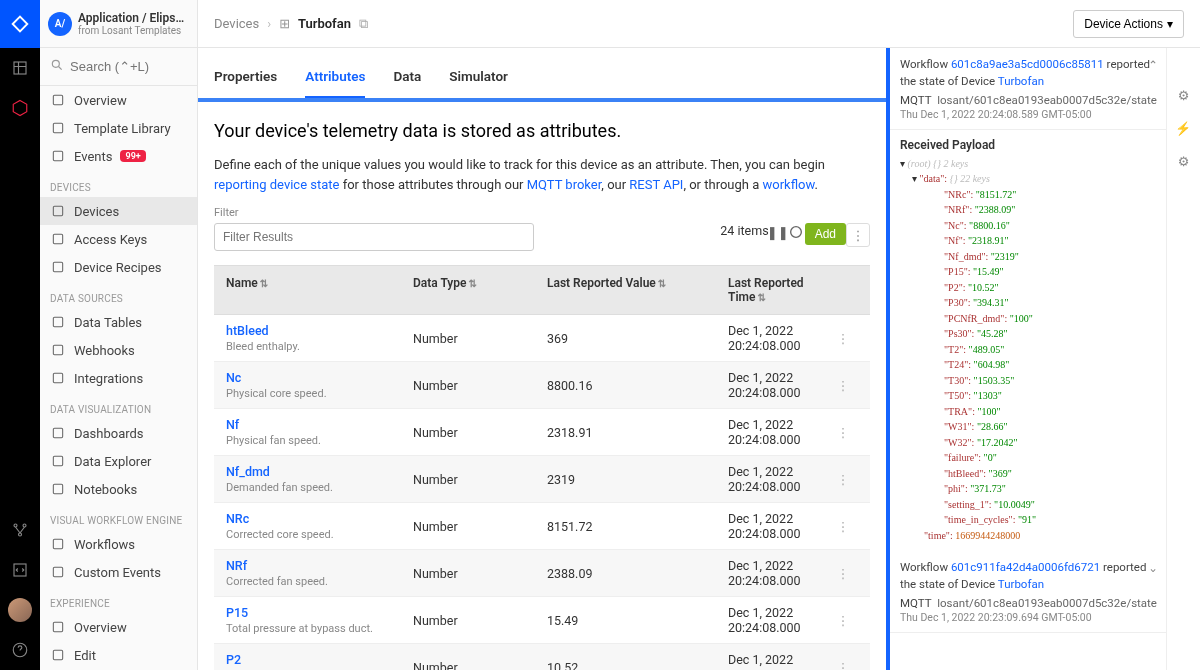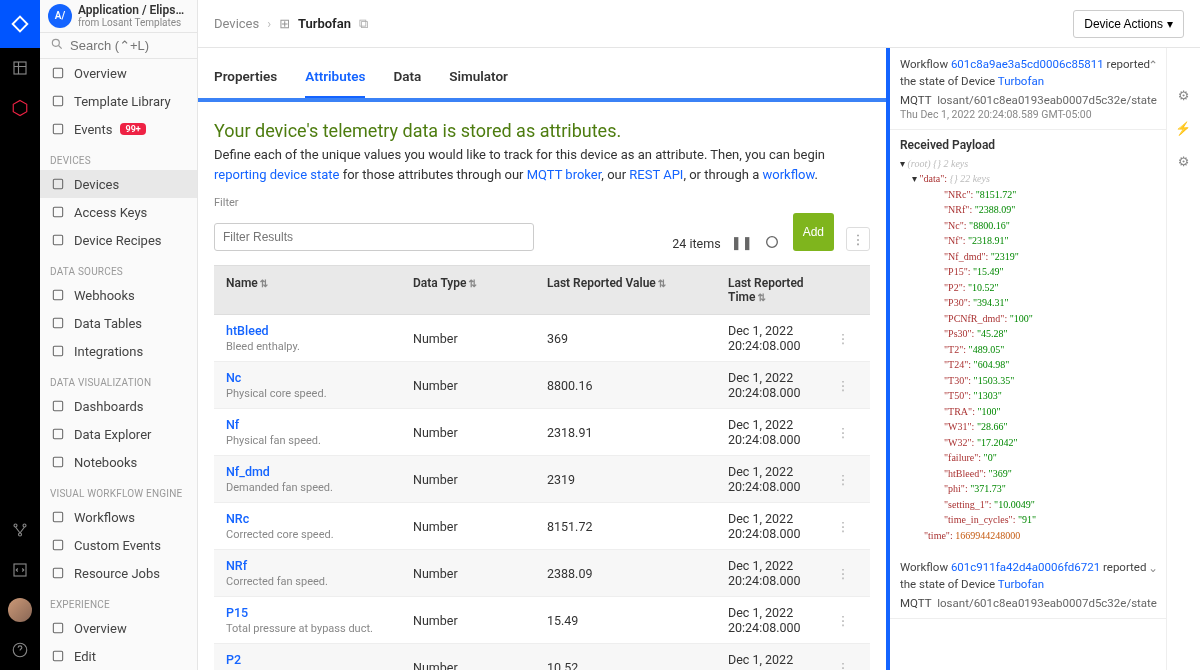--- a/index.html
+++ b/index.html
@@ -37,32 +37,32 @@
 .topbar-spacer { flex: 1; }
 .device-actions { border: 1px solid #ccc; border-radius: 3px; padding: 6px 10px; font-size: 12px; background: #fff; cursor: pointer; display: flex; align-items: center; gap: 4px; }
 
 .body { flex: 1; display: flex; min-height: 0; }
 .content { flex: 1; overflow-y: auto; padding: 0; min-width: 0; }
 .tabs { display: flex; gap: 28px; padding: 20px 16px 0; border-bottom: 4px solid #3b82f6; }
 .tab { padding-bottom: 12px; font-size: 13.5px; font-weight: 600; color: #333; cursor: pointer; }
 .tab.active { color: #1464ff; border-bottom: 2px solid #1464ff; }
 
 .desc { padding: 18px 16px 4px; }
-.desc h2 { font-size: 18px; font-weight: 400; color: #4d7c0f; margin-bottom: 4px; }
+.desc h2 { font-size: 18px; font-weight: 400; color: #000000; margin-bottom: 14px; }
 .desc p { font-size: 13px; color: #333; line-height: 1.5; }
 .desc a { color: #1464ff; text-decoration: none; }
 
 .filter-row { padding: 8px 16px 4px; }
 .filter-label { font-size: 11px; color: #888; margin-bottom: 4px; }
-.filter-controls { display: flex; align-items: flex-end; gap: 12px; }
+.filter-controls { display: flex; align-items: flex-start; }
 .filter-input { border: 1px solid #ccc; border-radius: 3px; padding: 6px 8px; width: 320px; font-size: 12px; }
 .filter-spacer { flex: 1; }
 .items-count { font-size: 12.5px; color: #333; }
 .ctrl-icon { width: 18px; height: 18px; display: inline-flex; align-items: center; justify-content: center; color: #666; cursor: pointer; }
-.add-btn { background: #7fb51d; color: #fff; border: none; border-radius: 3px; padding: 12px 10px; font-size: 12px; cursor: pointer; }
+.add-btn { background: #7fb51d; color: #fff; border: none; border-radius: 3px; padding: 4px 10px; font-size: 12px; cursor: pointer; }
 .more-box { border: 1px solid #ddd; border-radius: 3px; width: 24px; height: 24px; display: inline-flex; align-items: center; justify-content: center; color: #888; cursor: pointer; }
 
 .table { margin: 10px 16px 0; }
 .thead { background: #e9e9e9; display: flex; padding: 10px 12px; font-size: 12px; font-weight: 600; color: #333; border-top: 1px solid #ddd; border-bottom: 1px solid #ddd; }
 .col-name { width: 187px; }
 .col-type { width: 134px; }
 .col-val { width: 181px; }
 .col-time { flex: 1; }
 .col-act { width: 30px; text-align: right; }
 .sort-ind { color: #888; font-size: 10px; margin-left: 2px; }
@@ -210,29 +210,29 @@
         </div>
       </div>
     <div class="sb-section">DATA SOURCES</div>
     <div id="sb-items-src">
         <div class="sb-item">
           <span class="icon">
             <svg width="14" height="14" viewBox="0 0 24 24" fill="none" stroke="currentColor" stroke-width="1.8">
               <rect x="4" y="4" width="16" height="16" rx="2"></rect>
             </svg>
           </span>
+          <span>Data Tables</span>
+        </div>
+        <div class="sb-item">
+          <span class="icon">
+            <svg width="14" height="14" viewBox="0 0 24 24" fill="none" stroke="currentColor" stroke-width="1.8">
+              <rect x="4" y="4" width="16" height="16" rx="2"></rect>
+            </svg>
+          </span>
           <span>Webhooks</span>
-        </div>
-        <div class="sb-item">
-          <span class="icon">
-            <svg width="14" height="14" viewBox="0 0 24 24" fill="none" stroke="currentColor" stroke-width="1.8">
-              <rect x="4" y="4" width="16" height="16" rx="2"></rect>
-            </svg>
-          </span>
-          <span>Data Tables</span>
         </div>
         <div class="sb-item">
           <span class="icon">
             <svg width="14" height="14" viewBox="0 0 24 24" fill="none" stroke="currentColor" stroke-width="1.8">
               <rect x="4" y="4" width="16" height="16" rx="2"></rect>
             </svg>
           </span>
           <span>Integrations</span>
         </div>
       </div>
@@ -273,28 +273,20 @@
           </span>
           <span>Workflows</span>
         </div>
         <div class="sb-item">
           <span class="icon">
             <svg width="14" height="14" viewBox="0 0 24 24" fill="none" stroke="currentColor" stroke-width="1.8">
               <rect x="4" y="4" width="16" height="16" rx="2"></rect>
             </svg>
           </span>
           <span>Custom Events</span>
-        </div>
-        <div class="sb-item">
-          <span class="icon">
-            <svg width="14" height="14" viewBox="0 0 24 24" fill="none" stroke="currentColor" stroke-width="1.8">
-              <rect x="4" y="4" width="16" height="16" rx="2"></rect>
-            </svg>
-          </span>
-          <span>Resource Jobs</span>
         </div>
       </div>
     <div class="sb-section">EXPERIENCE</div>
     <div id="sb-items-exp">
         <div class="sb-item">
           <span class="icon">
             <svg width="14" height="14" viewBox="0 0 24 24" fill="none" stroke="currentColor" stroke-width="1.8">
               <rect x="4" y="4" width="16" height="16" rx="2"></rect>
             </svg>
           </span>
@@ -460,20 +452,21 @@
                 <div class="pl-row ind3"><span class="pkey">"setting_1":</span> <span class="pstr">"10.0049"</span></div>
                 <div class="pl-row ind3"><span class="pkey">"time_in_cycles":</span> <span class="pstr">"91"</span></div>
               </div>
             <div class="pl-row ind2"><span class="pkey">"time":</span> <span class="pnum">1669944248000</span></div>
           </div>
         </div>
         <div class="log-entry">
           <span class="log-chev">⌄</span>
           <div class="log-text"><span>Workflow </span><span class="log-link">601c911fa42d4a0006fd6721</span><span> reported the state of Device </span><span class="log-link">Turbofan</span></div>
           <div class="log-mqtt"><span>MQTT</span>&nbsp;&nbsp;<span style="color:#666">losant/601c8ea0193eab0007d5c32e/state</span></div>
+          <div class="log-time">Thu Dec 1, 2022 20:23:09.694 GMT-05:00</div>
         </div>
 
       </div>
 
       <div class="toolstrip">
         <span class="ts-icon">⚙</span>
         <span class="ts-icon">⚡</span>
         <span class="ts-icon">⚙</span>
       </div>
     </div>

